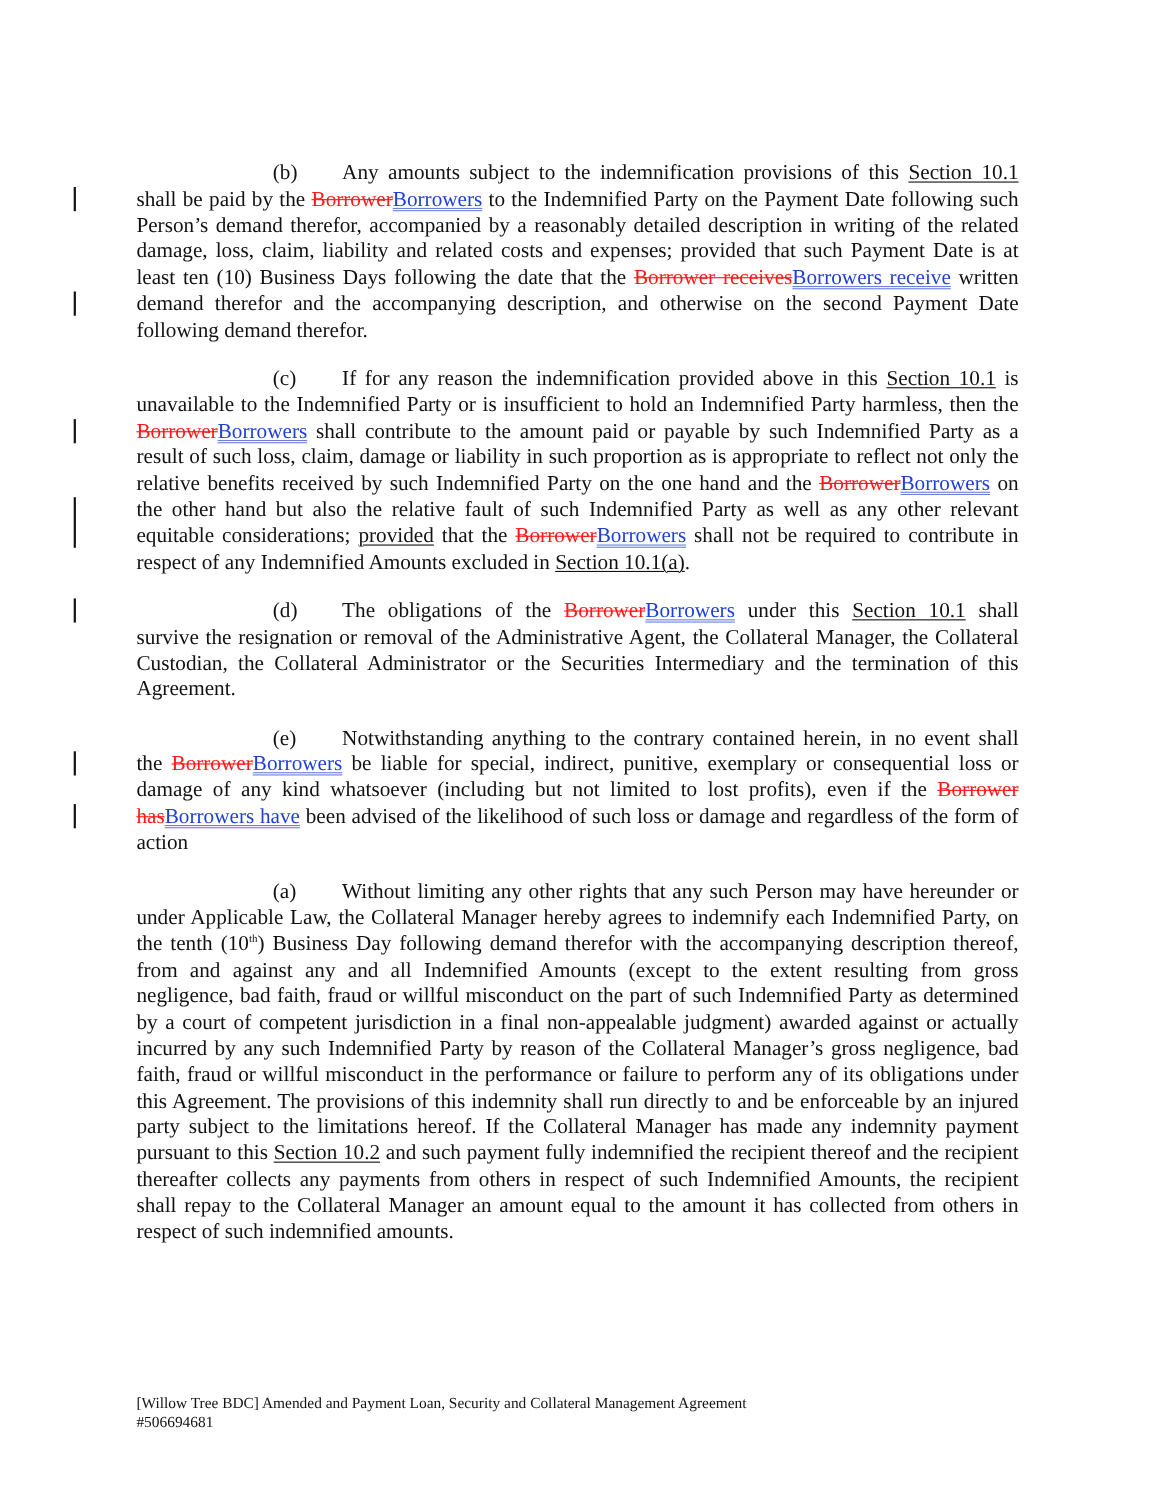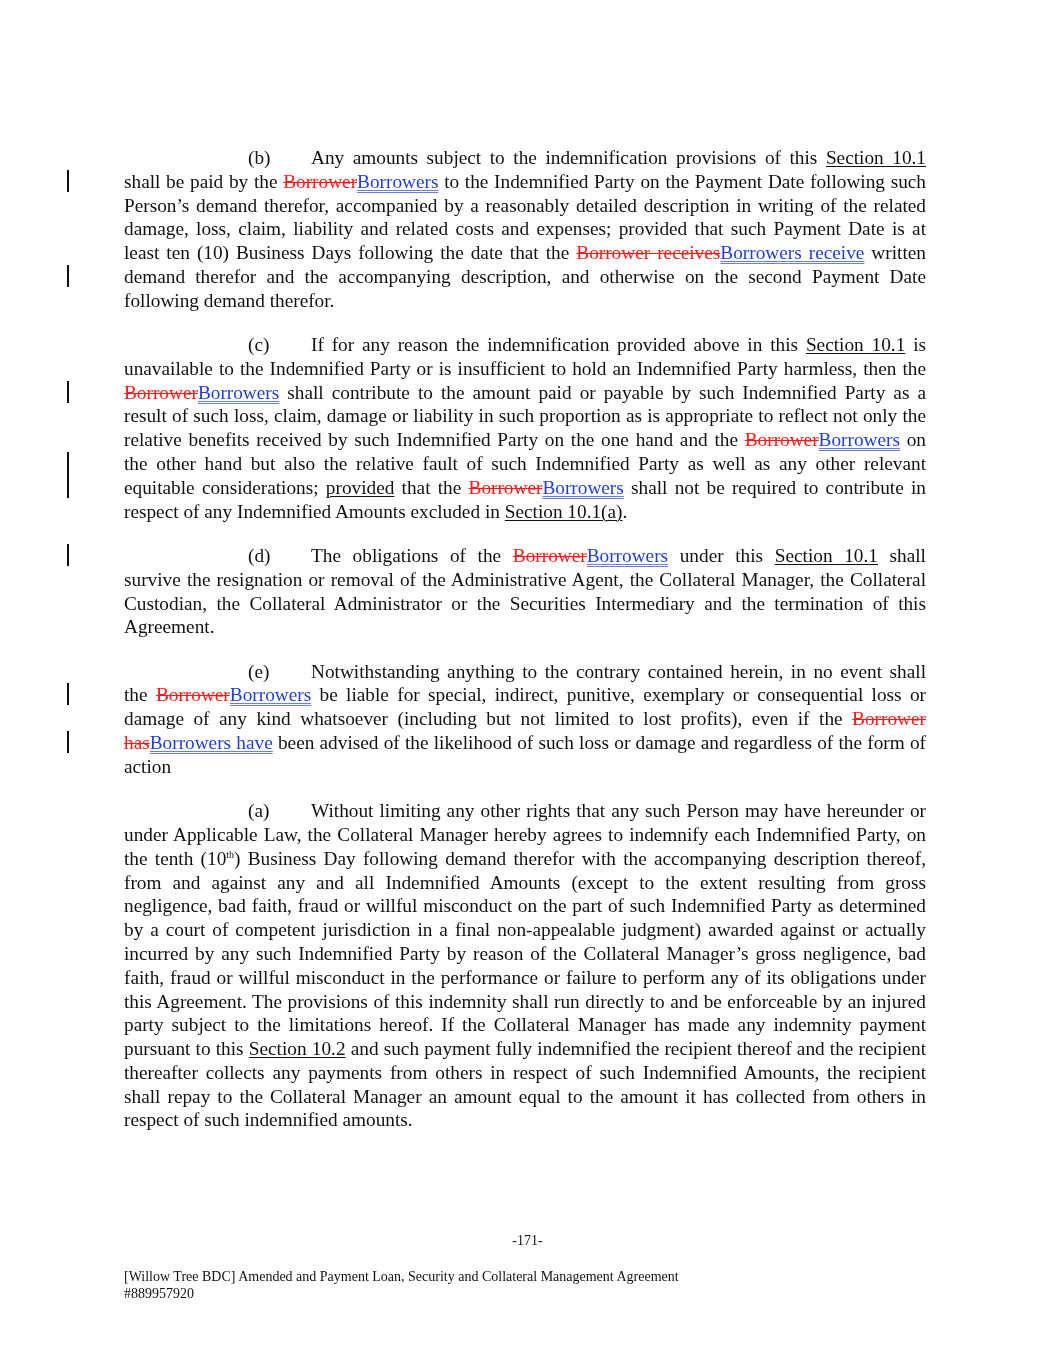--- a/index.html
+++ b/index.html
@@ -53,20 +53,19 @@
 
     <p class="para"><span class="indent"></span><span class="label">(d)</span><span>The obligations of the </span><span class="del" style="color: rgb(255, 26, 26);">Borrower</span><span class="ins" style="color: rgb(31, 63, 214);">Borrowers</span><span> under this </span><span class="u">Section 10.1</span><span> shall survive the resignation or removal of the Administrative Agent, the Collateral Manager, the Collateral Custodian, the Collateral Administrator or the Securities Intermediary and the termination of this Agreement.</span></p>
 
     <p class="para"><span class="indent"></span><span class="label">(e)</span><span>Notwithstanding anything to the contrary contained herein, in no event shall the </span><span class="del" style="color: rgb(255, 26, 26);">Borrower</span><span class="ins" style="color: rgb(31, 63, 214);">Borrowers</span><span> be liable for special, indirect, punitive, exemplary or consequential loss or damage of any kind whatsoever (including but not limited to lost profits), even if the </span><span class="del" style="color: rgb(255, 26, 26);">Borrower has</span><span class="ins" style="color: rgb(31, 63, 214);">Borrowers have</span><span> been advised of the likelihood of such loss or damage and regardless of the form of action</span></p>
 
 
     <p class="para"><span class="indent"></span><span class="label">(a)</span><span>Without limiting any other rights that any such Person may have hereunder or under Applicable Law, the Collateral Manager hereby agrees to indemnify each Indemnified Party, on the tenth (10</span><sup>th</sup><span>) Business Day following demand therefor with the accompanying description thereof, from and against any and all Indemnified Amounts (except to the extent resulting from gross negligence, bad faith, fraud or willful misconduct on the part of such Indemnified Party as determined by a court of competent jurisdiction in a final non-appealable judgment) awarded against or actually incurred by any such Indemnified Party by reason of the Collateral Manager’s gross negligence, bad faith, fraud or willful misconduct in the performance or failure to perform any of its obligations under this Agreement. The provisions of this indemnity shall run directly to and be enforceable by an injured party subject to the limitations hereof. If the Collateral Manager has made any indemnity payment pursuant to this </span><span class="u">Section 10.2</span><span> and such payment fully indemnified the recipient thereof and the recipient thereafter collects any payments from others in respect of such Indemnified Amounts, the recipient shall repay to the Collateral Manager an amount equal to the amount it has collected from others in respect of such indemnified amounts.</span></p>
 
   </div>
 
-  <div class="page-number">-171-</div>
 
   <div class="footer">
     <div>[Willow Tree BDC] Amended and Payment Loan, Security and Collateral Management Agreement</div>
-    <div>#889957920</div>
+    <div>#506694681</div>
   </div>
 
 </div>
 
 </body></html>

